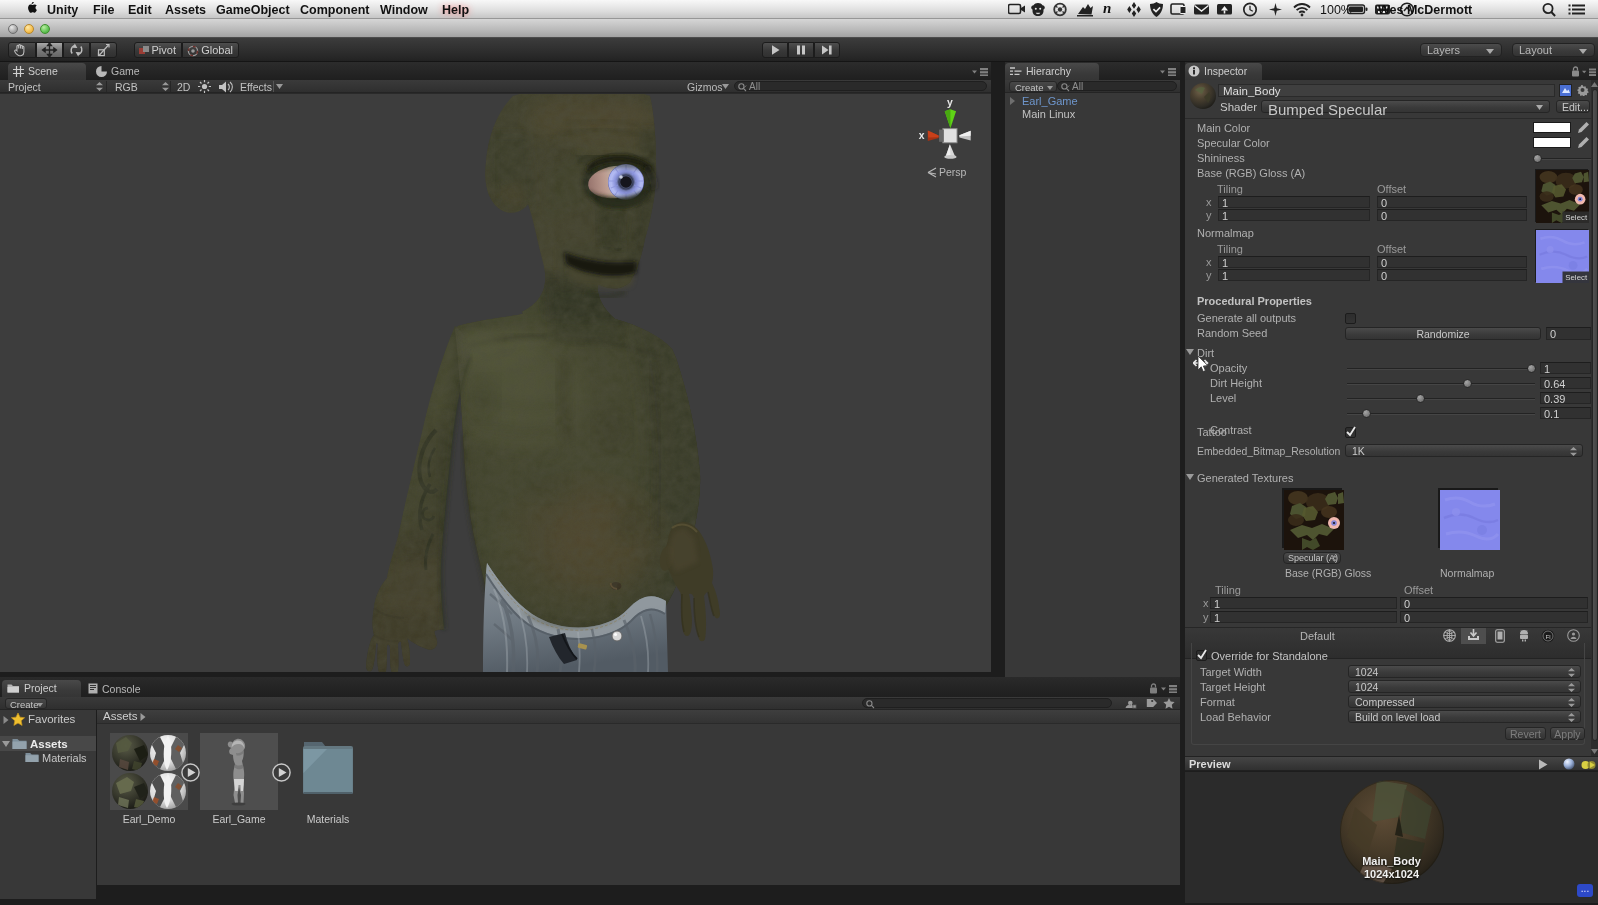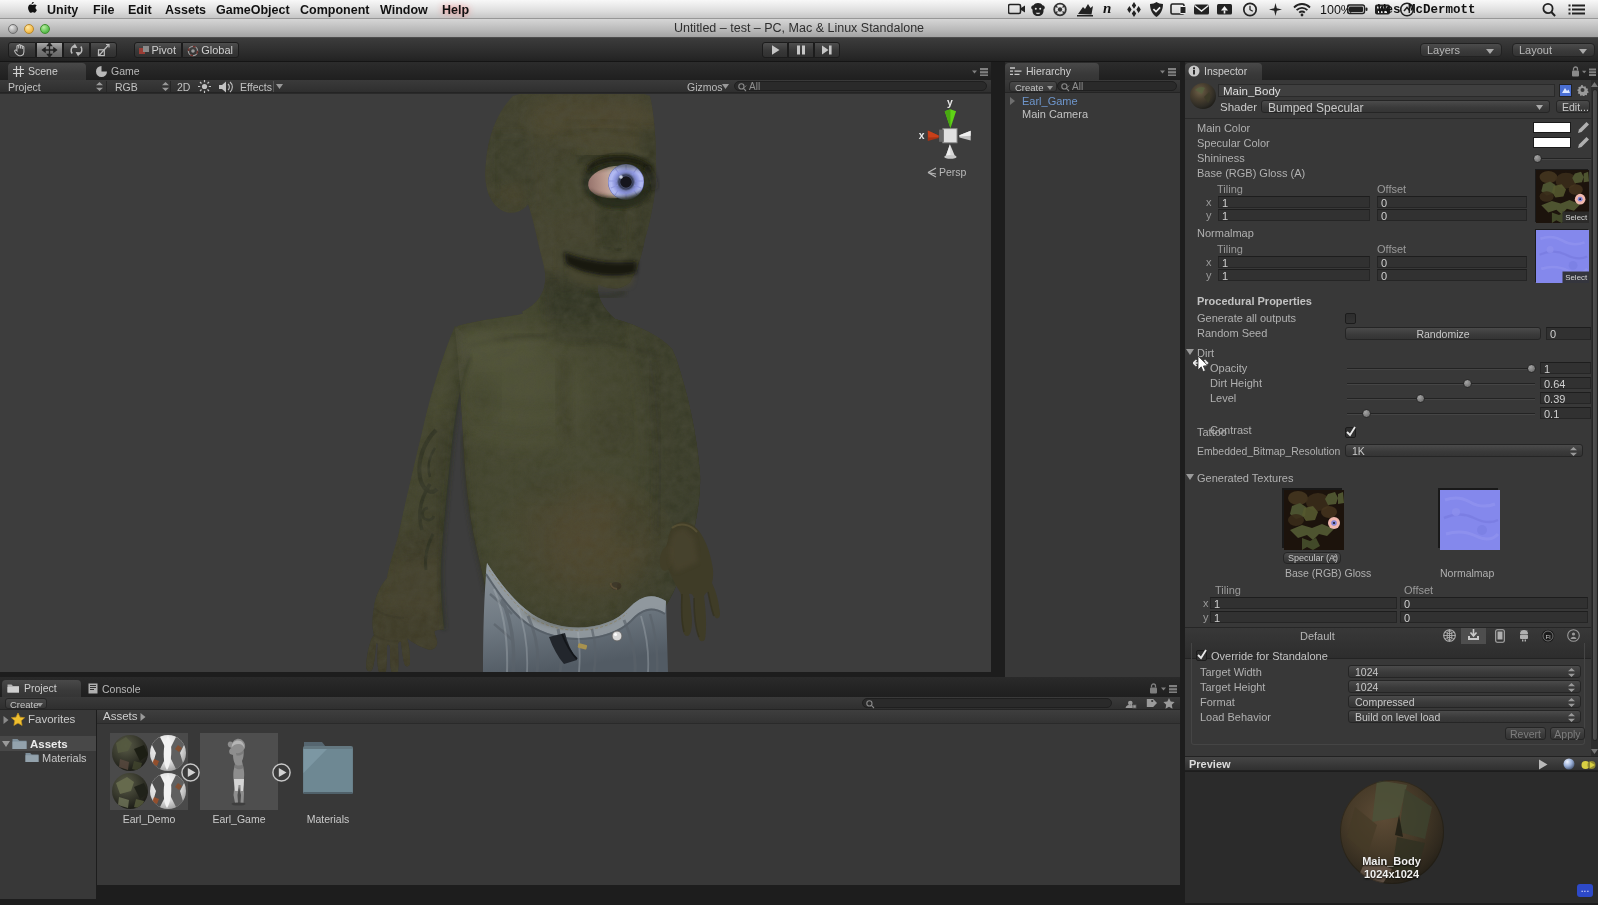--- a/index.html
+++ b/index.html
@@ -124,35 +124,34 @@
       <rect x="3" y="4.5" width="2" height="2" fill="#eee"></rect>
       <rect x="6" y="4.5" width="2" height="2" fill="#eee"></rect>
       <rect x="9" y="4.5" width="2" height="2" fill="#eee"></rect>
       <rect x="12" y="4.5" width="2" height="2" fill="#eee"></rect>
       <rect x="4" y="9" width="9" height="2" fill="#eee"></rect>
     </svg>
   <svg class="micon" style="left:1399px;" width="16" height="15" viewBox="0 0 16 15">
       <circle cx="8" cy="7.5" r="6.3" fill="none" stroke="#222" stroke-width="1.6"></circle>
       <path d="M5 9l3-3.5L11 9" stroke="#222" stroke-width="1.5" fill="none"></path>
     </svg>
-  <span class="mitem" style="left:1378px;font-family:Liberation Mono, monospace;">Wes McDermott</span>
+  <span class="mitem" style="left:1378px;">Wes McDermott</span>
   <svg class="micon" style="left:1541px;" width="16" height="16" viewBox="0 0 16 16">
       <circle cx="7" cy="6.5" r="4.6" fill="none" stroke="#222" stroke-width="1.8"></circle>
       <path d="M10.3 10l3.8 4" stroke="#222" stroke-width="2"></path>
     </svg>
   <svg class="micon" style="left:1568px;" width="18" height="15" viewBox="0 0 18 15">
       <path d="M4 3.5h13M4 7.5h13M4 11.5h13" stroke="#222" stroke-width="1.8"></path>
       <path d="M0.5 3.5h2M0.5 7.5h2M0.5 11.5h2" stroke="#222" stroke-width="1.8"></path>
     </svg>
 </div>
 <div id="titlebar" class="abs">
   <div class="tl" style="left:8px;  background:radial-gradient(circle at 35% 30%,#e8e8e8,#a8a8a8 60%,#7e7e7e); border:0.5px solid #6e6e6e;"></div>
   <div class="tl" style="left:24px; background:radial-gradient(circle at 35% 30%,#ffe9a8,#f5bf4f 60%,#dd9f2e); border:0.5px solid #b8872a;"></div>
   <div class="tl" style="left:40px; background:radial-gradient(circle at 35% 30%,#b8eda0,#61c354 60%,#3fa033); border:0.5px solid #3f8f2e;"></div>
-  <div id="title">Untitled – test – PC, Mac &amp; Linux Standalone</div>
 </div>
 <div id="toolbar" class="abs">
   <div class="tbtn" style="left:8px; width:28px; border-radius:3px 0 0 3px;">
     <svg width="26" height="14" viewBox="0 0 26 14" style="margin:0 auto; display:block;">
         <path d="M9.5 12.5c-1.8-1-3.2-2.6-3.6-3.6-.4-1-.1-1.7.5-1.9.5-.1 1 .1 1.5.7V3.4c0-.6.4-1 .9-1s.9.4.9 1v2.2-3c0-.6.4-1 .9-1s.9.4.9 1v3-2.4c0-.6.4-1 .9-1s.9.4.9 1v2.7-1.7c0-.5.4-.9.8-.9.5 0 .8.4.8 1v4.6c0 1.9-1 3.1-2.3 3.6-1.1.4-2.3.3-3.1 0z" fill="none" stroke="#bdbdbd" stroke-width="1.1"></path>
       </svg>
   </div>
   <div class="tbtn sel" style="left:36px; width:27px;">
     <svg width="25" height="14" viewBox="0 0 25 14" style="margin:0 auto; display:block;">
         <g stroke="#222" stroke-width="1.3" fill="#222">
@@ -541,21 +540,21 @@
         <path d="M8.2 2.5l-2 2.2" stroke="#8a8a8a" stroke-width="0.8"></path>
       </svg>
     <span style="position:absolute; left:14px; top:-1px; font-size:10px; color:#8f8f8f;">All</span>
   </div>
 </div>
 <div id="hier-content" class="pcontent" style="left:1005px; top:93px; width:175px; height:584px;">
   <svg width="7" height="8" viewBox="0 0 7 8" style="position:absolute; left:4px; top:4px;">
       <path d="M1 0l5 4-5 4z" fill="#6e6e6e"></path>
     </svg>
   <span style="position:absolute; left:17px; top:2px; font-size:11px; color:#6e96cc;">Earl_Game</span>
-  <span style="position:absolute; left:17px; top:15px; font-size:11px; color:#c2c2c2;">Main Camera</span>
+  <span style="position:absolute; left:17px; top:15px; font-size:11px; color:#c2c2c2;">Main Linux</span>
 </div>
 
 <div id="insp-tabbar" class="tabbar" style="left:1185px; top:62px; width:413px;padding-left:6px;">
   <div class="tab" style="left:0px; width:77px; padding:2px 0 0 19px;">Inspector
     <svg width="12" height="12" viewBox="0 0 12 12" style="position:absolute; left:3px; top:2px;">
         <circle cx="6" cy="6" r="5.5" fill="#c8c8c8"></circle>
         <rect x="5" y="5" width="2" height="4.5" fill="#2c2c2c"></rect>
         <rect x="5" y="2.3" width="2" height="2" fill="#2c2c2c"></rect>
       </svg>
   </div>
@@ -588,21 +587,21 @@
   <div class="field" style="left:33px; top:4px; width:337px; height:13px; background:#3f3f3f; border-color:#2a2a2a; color:#dedede; font-size:11.5px; padding-left:4px;">Main_Body</div>
   <svg width="13" height="13" viewBox="0 0 13 13" style="position:absolute; left:374px; top:4px;">
       <rect x="0.5" y="0.5" width="12" height="12" fill="#4a6fd4" stroke="#222"></rect>
       <path d="M3 9l3-5 2 3 1.5-1.5L11 9z" fill="#dbe6ff"></path>
     </svg>
   <svg width="13" height="12" viewBox="0 0 13 12" style="position:absolute; left:391px; top:4px;">
       <path d="M6.5 1l1 1.8 2-.5.5 2 2 .5-.5 2 1.4 1.5-1.8 1-.1 2-2-.3-1.2 1.7-1.5-1.4-1.9.7-.6-2-2-.6.7-1.9L1 6.1l1.7-1.2-.3-2 2-.1 1-1.8z" fill="#9a9a9a"></path>
       <circle cx="6.5" cy="6" r="2" fill="#383838"></circle>
     </svg>
   <span class="ilbl" style="left:35px; top:21px; color:#c9c9c9; font-size:11.5px;">Shader</span>
-  <div class="ddown" style="left:76px; top:20px; width:289px; height:13px; padding:0 0 0 6px; font-size:12px;">Bumped Specular
+  <div class="ddown" style="left:76px; top:20px; width:289px; height:13px; padding:0 0 0 6px; font-size:15px;">Bumped Specular
     <svg width="7" height="5" viewBox="0 0 7 5" style="position:absolute; right:6px; top:4px;">
         <path d="M0 0h7L3.5 5z" fill="#aaa"></path>
       </svg>
   </div>
   <div class="ddown" style="left:371px; top:20px; width:34px; height:13px; padding:0 0 0 5px; font-size:10.5px;">Edit...</div>
   <div style="position:absolute; left:0; top:38px; width:406px; height:1px; background:#2a2a2a;"></div>
 
   <span class="ilbl" style="left:12px; top:42px;">Main Color</span>
   <div class="swatch" style="left:348px; top:42px; width:38px; height:11px;"></div>
   <svg width="12" height="12" viewBox="0 0 12 12" style="position:absolute; left:392px; top:42px;">

